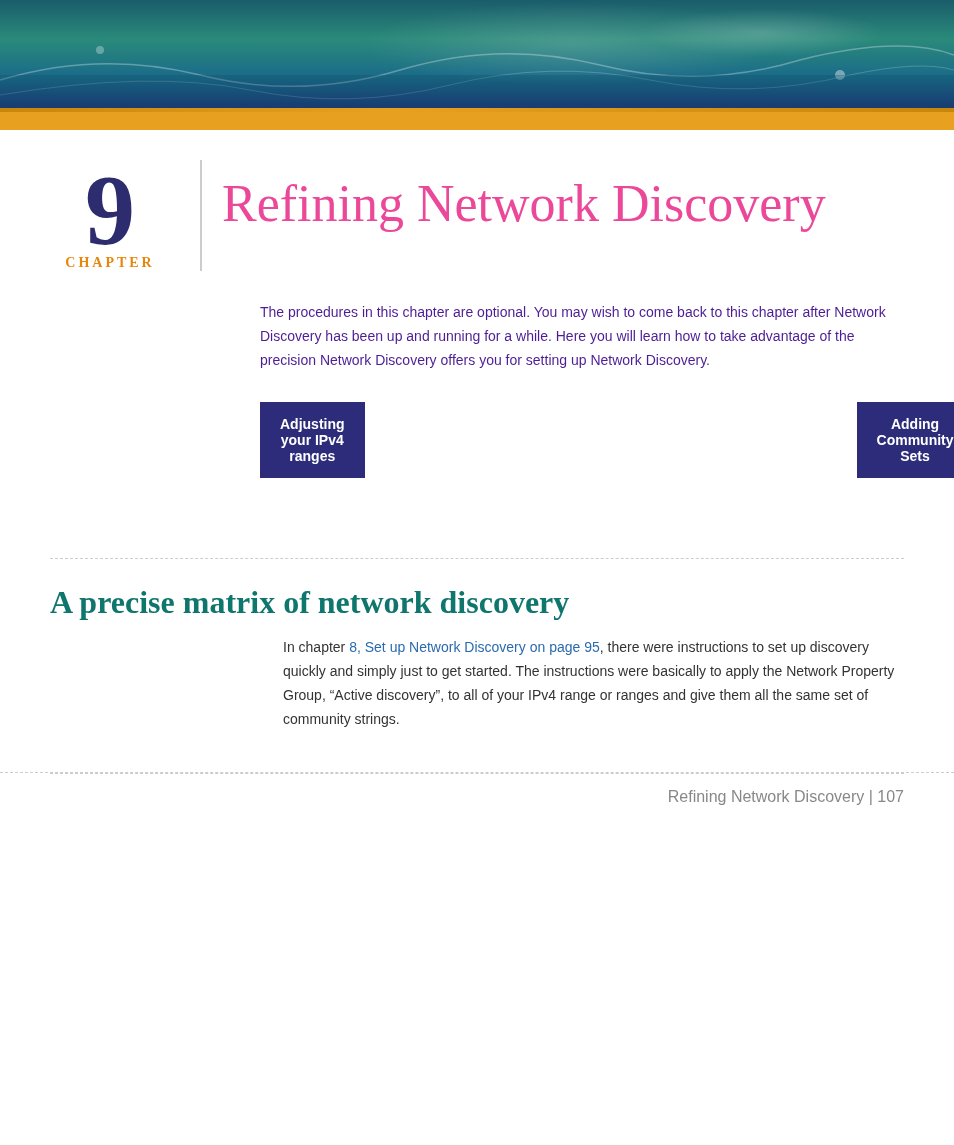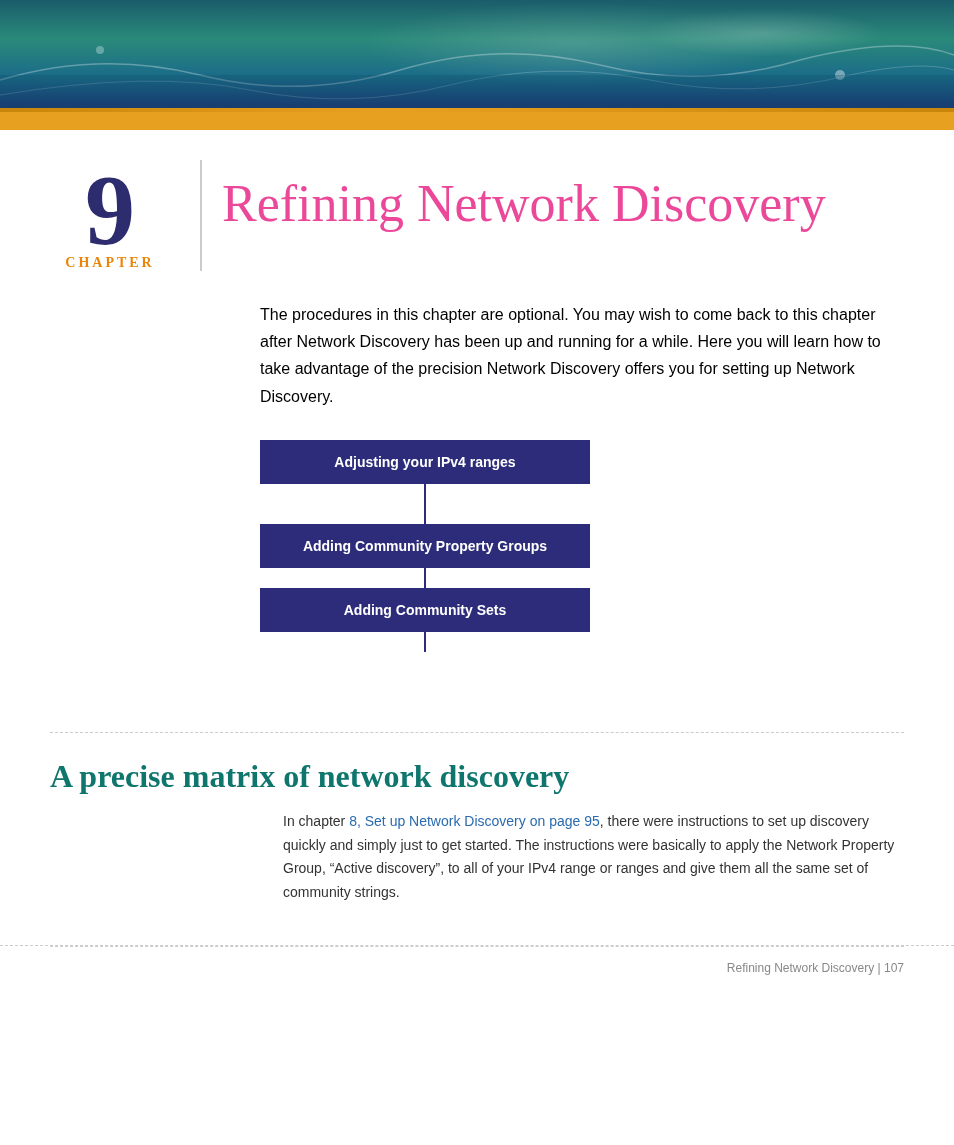--- a/index.html
+++ b/index.html
@@ -102,30 +102,30 @@
       padding-top: 15px;
       line-height: 1.1;
     }
 
     
     .body-section {
       padding: 10px 50px 20px 260px;
     }
 
     .intro-text {
-      font-size: 16px;
+      font-size: 14px;
       line-height: 1.7;
-      color: #000000;
+      color: #4c1d95;
       margin-bottom: 30px;
     }
 
     
     .flow-diagram {
       display: flex;
-      flex-direction: column;
+      flex-direction: row;
       align-items: flex-start;
       margin-bottom: 40px;
       margin-left: 0;
       width: 330px;
     }
 
     .flow-box {
       background: #2c2c7a;
       color: #ffffff;
       font-weight: bold;
@@ -172,21 +172,21 @@
     .subsection-body a {
       color: #2a6ab0;
       text-decoration: none;
     }
 
     
     .page-footer {
       border-top: 1px dashed #ccc;
       padding: 15px 50px;
       text-align: right;
-      font-size: 12px;
+      font-size: 16px;
       color: #888;
       position: relative;
     }
 
     .page-footer::before {
       content: '';
       display: block;
       position: absolute;
       top: 0; left: 50px; right: 50px;
       border-top: 1px dashed #ccc;
@@ -216,21 +216,20 @@
   <h1 class="chapter-title">Refining Network Discovery</h1>
 </div>
 
 <div class="body-section">
   <p class="intro-text">The procedures in this chapter are optional. You may wish to come back to this chapter after Network Discovery has been up and running for a while. Here you will learn how to take advantage of the precision Network Discovery offers you for setting up Network Discovery.</p>
 
   <div class="flow-diagram">
     <div class="flow-box">Adjusting your IPv4 ranges</div>
     <div class="flow-connector"></div>
     <div class="flow-connector"></div>
-    <div class="flow-box">Adding Community Property Groups</div>
     <div class="flow-connector"></div>
     <div class="flow-box">Adding Community Sets</div>
     <div class="flow-connector"></div>
   </div>
 </div>
 
 <hr class="section-divider">
 
 <h2 class="subsection-heading">A precise matrix of network discovery</h2>
 

